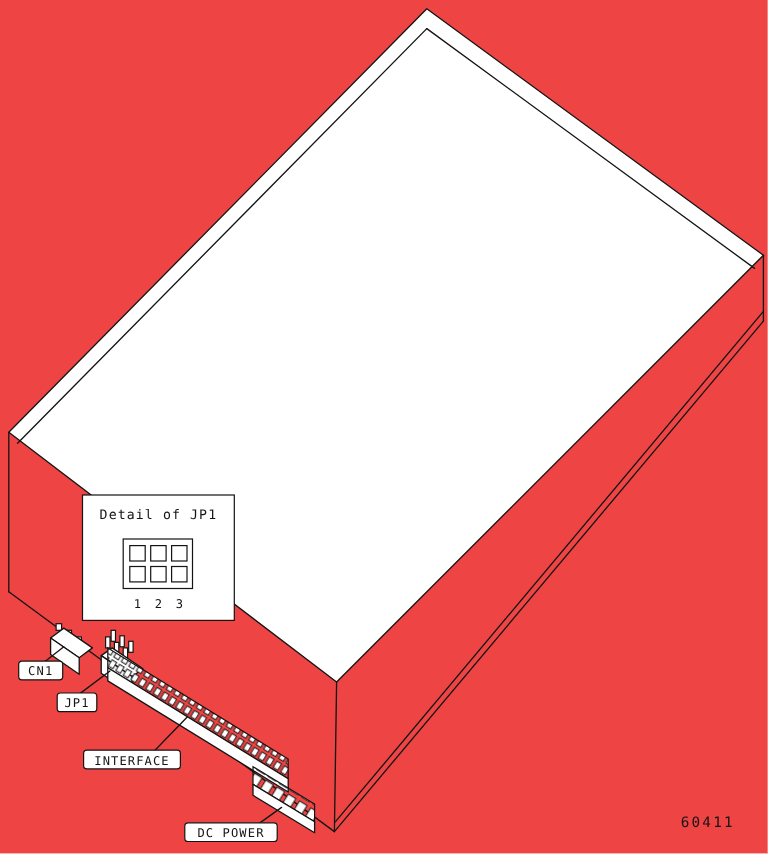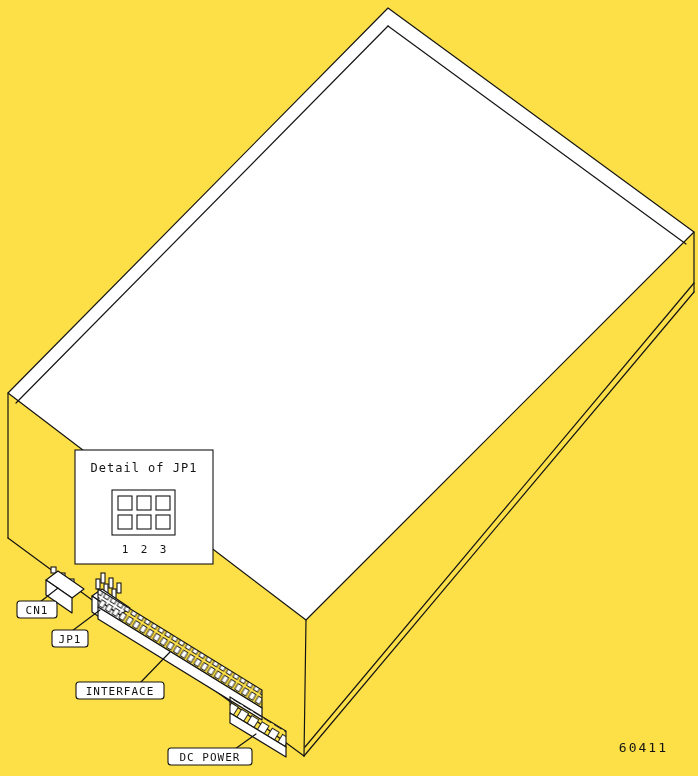--- a/index.html
+++ b/index.html
@@ -1,18 +1,18 @@
 <!DOCTYPE html>
 <html><head>
 <meta charset="utf-8">
 <style>
   html, body { margin: 0; padding: 0; background: #ffffff; }
   .stage {
     width: 698px; height: 776px;
-    position: relative; background: #fde047;
+    position: relative; background: #ef4444;
     font-family: "DejaVu Sans Mono", monospace;
   }
   svg { display: block; }
   .ln   { fill: none; stroke: #141414; stroke-width: 1.2; stroke-linecap: round; }
   .face { fill: #ffffff; stroke: #141414; stroke-width: 1.2; stroke-linejoin: round; }
   text  { font-family: "DejaVu Sans Mono", monospace; fill: #141414; }
   .lbl  { font-size: 11px; letter-spacing: 1px; text-anchor: middle; }
   .title{ font-size: 12px; letter-spacing: 1px; text-anchor: middle; }
   .pin  { font-size: 11px; text-anchor: middle; }
   .fig  { font-size: 13px; letter-spacing: 2px; text-anchor: end; }

